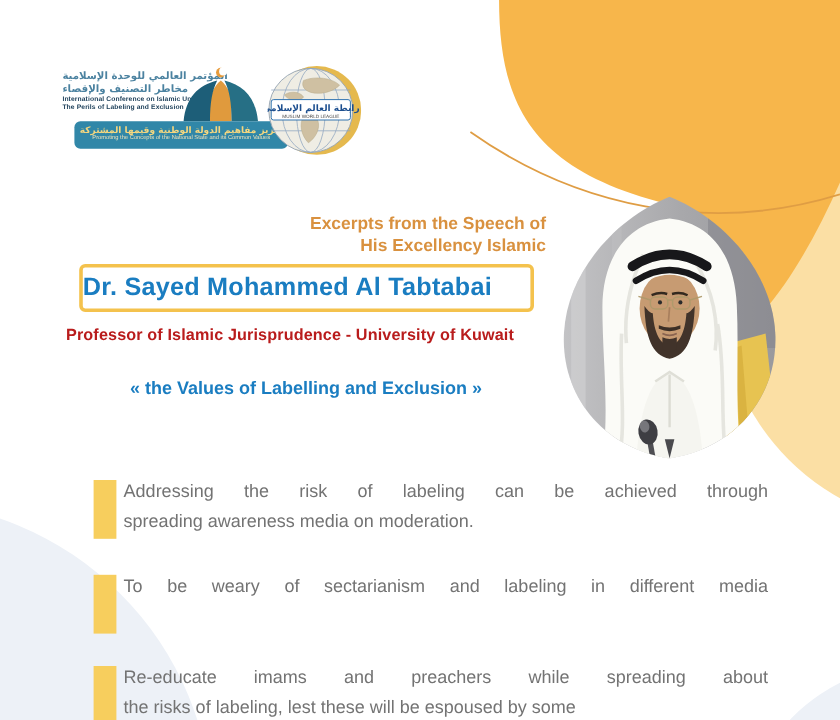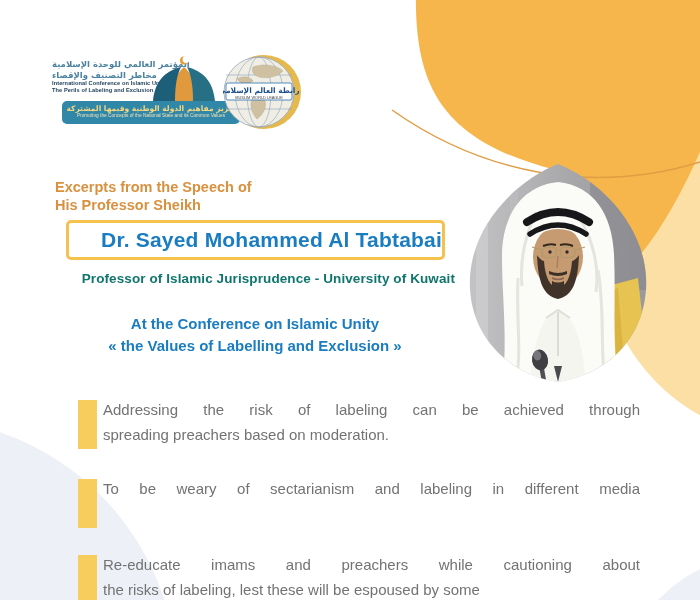--- a/index.html
+++ b/index.html
@@ -18,32 +18,32 @@
   .mosque{position:absolute;left:152px;top:55px;z-index:2;}
   .banner{
     position:absolute;left:62px;top:101px;width:178px;height:23px;background:#3187a8;
     border-radius:5px;z-index:2;text-align:center;overflow:hidden;
   }
   .banner-ar{display:block;font-size:7.5px;color:#f6d77e;font-weight:bold;margin-top:3px;line-height:9px;font-family:"DejaVu Sans",sans-serif;}
   .banner-en{display:block;font-size:4.8px;color:#efe2b8;line-height:6px;}
   .globe{position:absolute;left:223px;top:53px;z-index:2;}
   
   .kicker{
-    position:absolute;left:55px;top:178px;width:400px;text-align:left;z-index:2;
+    position:absolute;left:55px;top:178px;width:400px;text-align:right;z-index:2;
     color:#d9913f;font-weight:bold;font-size:14.5px;line-height:18px;
   }
   .name-box{
     position:absolute;left:66px;top:220px;width:373px;height:34px;z-index:2;
     background:#ffffff;border:3px solid #f4c24d;border-radius:5px;
-    display:flex;align-items:center;justify-content:flex-end;
+    display:flex;align-items:center;justify-content:flex-start;
   }
   .name-box span{color:#1a7dc1;font-weight:bold;font-size:21px;letter-spacing:.2px;}
   .role{
-    position:absolute;left:55px;top:271px;width:400px;text-align:right;z-index:2;
-    color:#0f766e;font-size:13.5px;font-weight:bold;letter-spacing:.1px;
+    position:absolute;left:55px;top:271px;width:400px;text-align:left;z-index:2;
+    color:#b91c1c;font-size:13.5px;font-weight:bold;letter-spacing:.1px;
   }
   .event{
     position:absolute;left:55px;top:313px;width:400px;text-align:center;z-index:2;
     color:#1a7dc1;font-weight:bold;font-size:15px;line-height:22px;
   }
   
   .portrait{position:absolute;left:458px;top:160px;z-index:3;margin:0;}
   
   .bullet-row{position:absolute;left:78px;z-index:2;}
   .bullet-bar{position:absolute;left:0;top:2px;width:19px;height:49px;background:#f7ce5d;}
@@ -99,31 +99,30 @@
       <path d="M30,44 C26,50 28,60 34,66 C40,62 44,54 42,48 C40,44 34,42 30,44 Z"></path>
       <path d="M14,26 C20,22 28,24 30,28 C26,32 18,32 14,26 Z"></path>
     </g>
     <rect x="3" y="30" width="66" height="17" rx="2" fill="#ffffff" stroke="#2A6FAE" stroke-width="0.8"></rect>
     <text x="36" y="39.5" text-anchor="middle" font-size="7.5" font-weight="bold" fill="#1D4F8F" font-family="DejaVu Sans, sans-serif">رابطة العالم الإسلامي</text>
     <text x="36" y="45.5" text-anchor="middle" font-size="3.9" fill="#444444">MUSLIM WORLD LEAGUE</text>
   </svg>
 
   <div class="kicker">
     <div>Excerpts from the Speech of</div>
-    <div>His Professor Sheikh</div>
+    <div>His Excellency Islamic</div>
   </div>
 
   <div class="name-box">
     <span>Dr. Sayed Mohammed Al Tabtabai</span>
   </div>
 
   <div class="role">Professor of Islamic Jurisprudence - University of Kuwait</div>
 
   <div class="event">
-    <div>At the Conference on Islamic Unity</div>
     <div>« the Values of Labelling and Exclusion »</div>
   </div>
 
   <figure class="portrait">
     <svg width="200" height="226" viewBox="0 0 200 226">
       <defs>
         <clipPath id="leafClip">
           <path d="M100,4 C57,21 15,65 12,117 C9,171 46,214 100,222 C154,214 191,171 188,117 C185,65 143,21 100,4 Z"></path>
         </clipPath>
         <linearGradient id="bgGrad" x1="0" y1="0" x2="1" y2="0">
@@ -189,32 +188,32 @@
           </g>
         </g>
       </g>
     </svg>
   </figure>
 
   <div class="bullet-row row1">
     <div class="bullet-bar"></div>
     <div class="bullet-text">
       <div class="jline">Addressing the risk of labeling can be achieved through</div>
-      <div>spreading preachers based on moderation.</div>
+      <div>spreading awareness media on moderation.</div>
     </div>
   </div>
 
   <div class="bullet-row row2">
     <div class="bullet-bar"></div>
     <div class="bullet-text">
       <div class="jline">To be weary of sectarianism and labeling in different media</div>
     </div>
   </div>
 
   <div class="bullet-row row3">
     <div class="bullet-bar"></div>
     <div class="bullet-text">
-      <div class="jline">Re-educate imams and preachers while cautioning about</div>
+      <div class="jline">Re-educate imams and preachers while spreading about</div>
       <div>the risks of labeling, lest these will be espoused by some</div>
     </div>
   </div>
 
 </div>
 
 </body></html>

